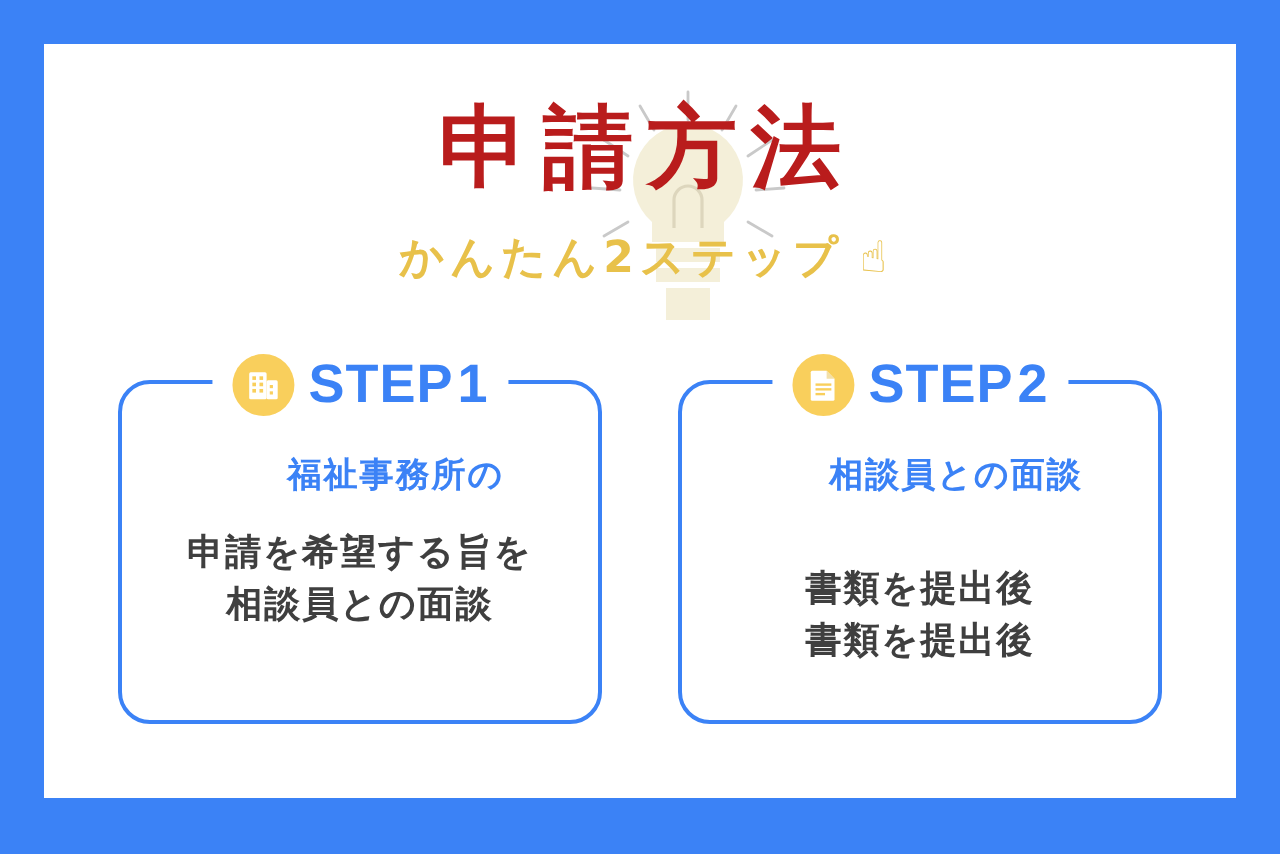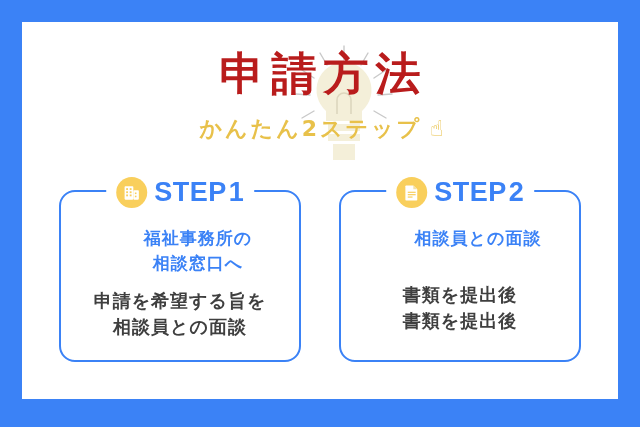--- a/index.html
+++ b/index.html
@@ -226,21 +226,20 @@
             </svg>
           </span>
           <span class="step-label">
             <span class="step-word">STEP</span>
             <span class="step-num">1</span>
           </span>
         </div>
         <div class="card-body">
           <div class="card-heading">
             <div>福祉事務所の</div>
-            <div>相談窓口へ</div>
           </div>
           <div class="card-text">
             <div>申請を希望する旨を</div>
             <div>相談員との面談</div>
           </div>
         </div>
       </div>
 
       <div class="step-card">
         <div class="step-header">

